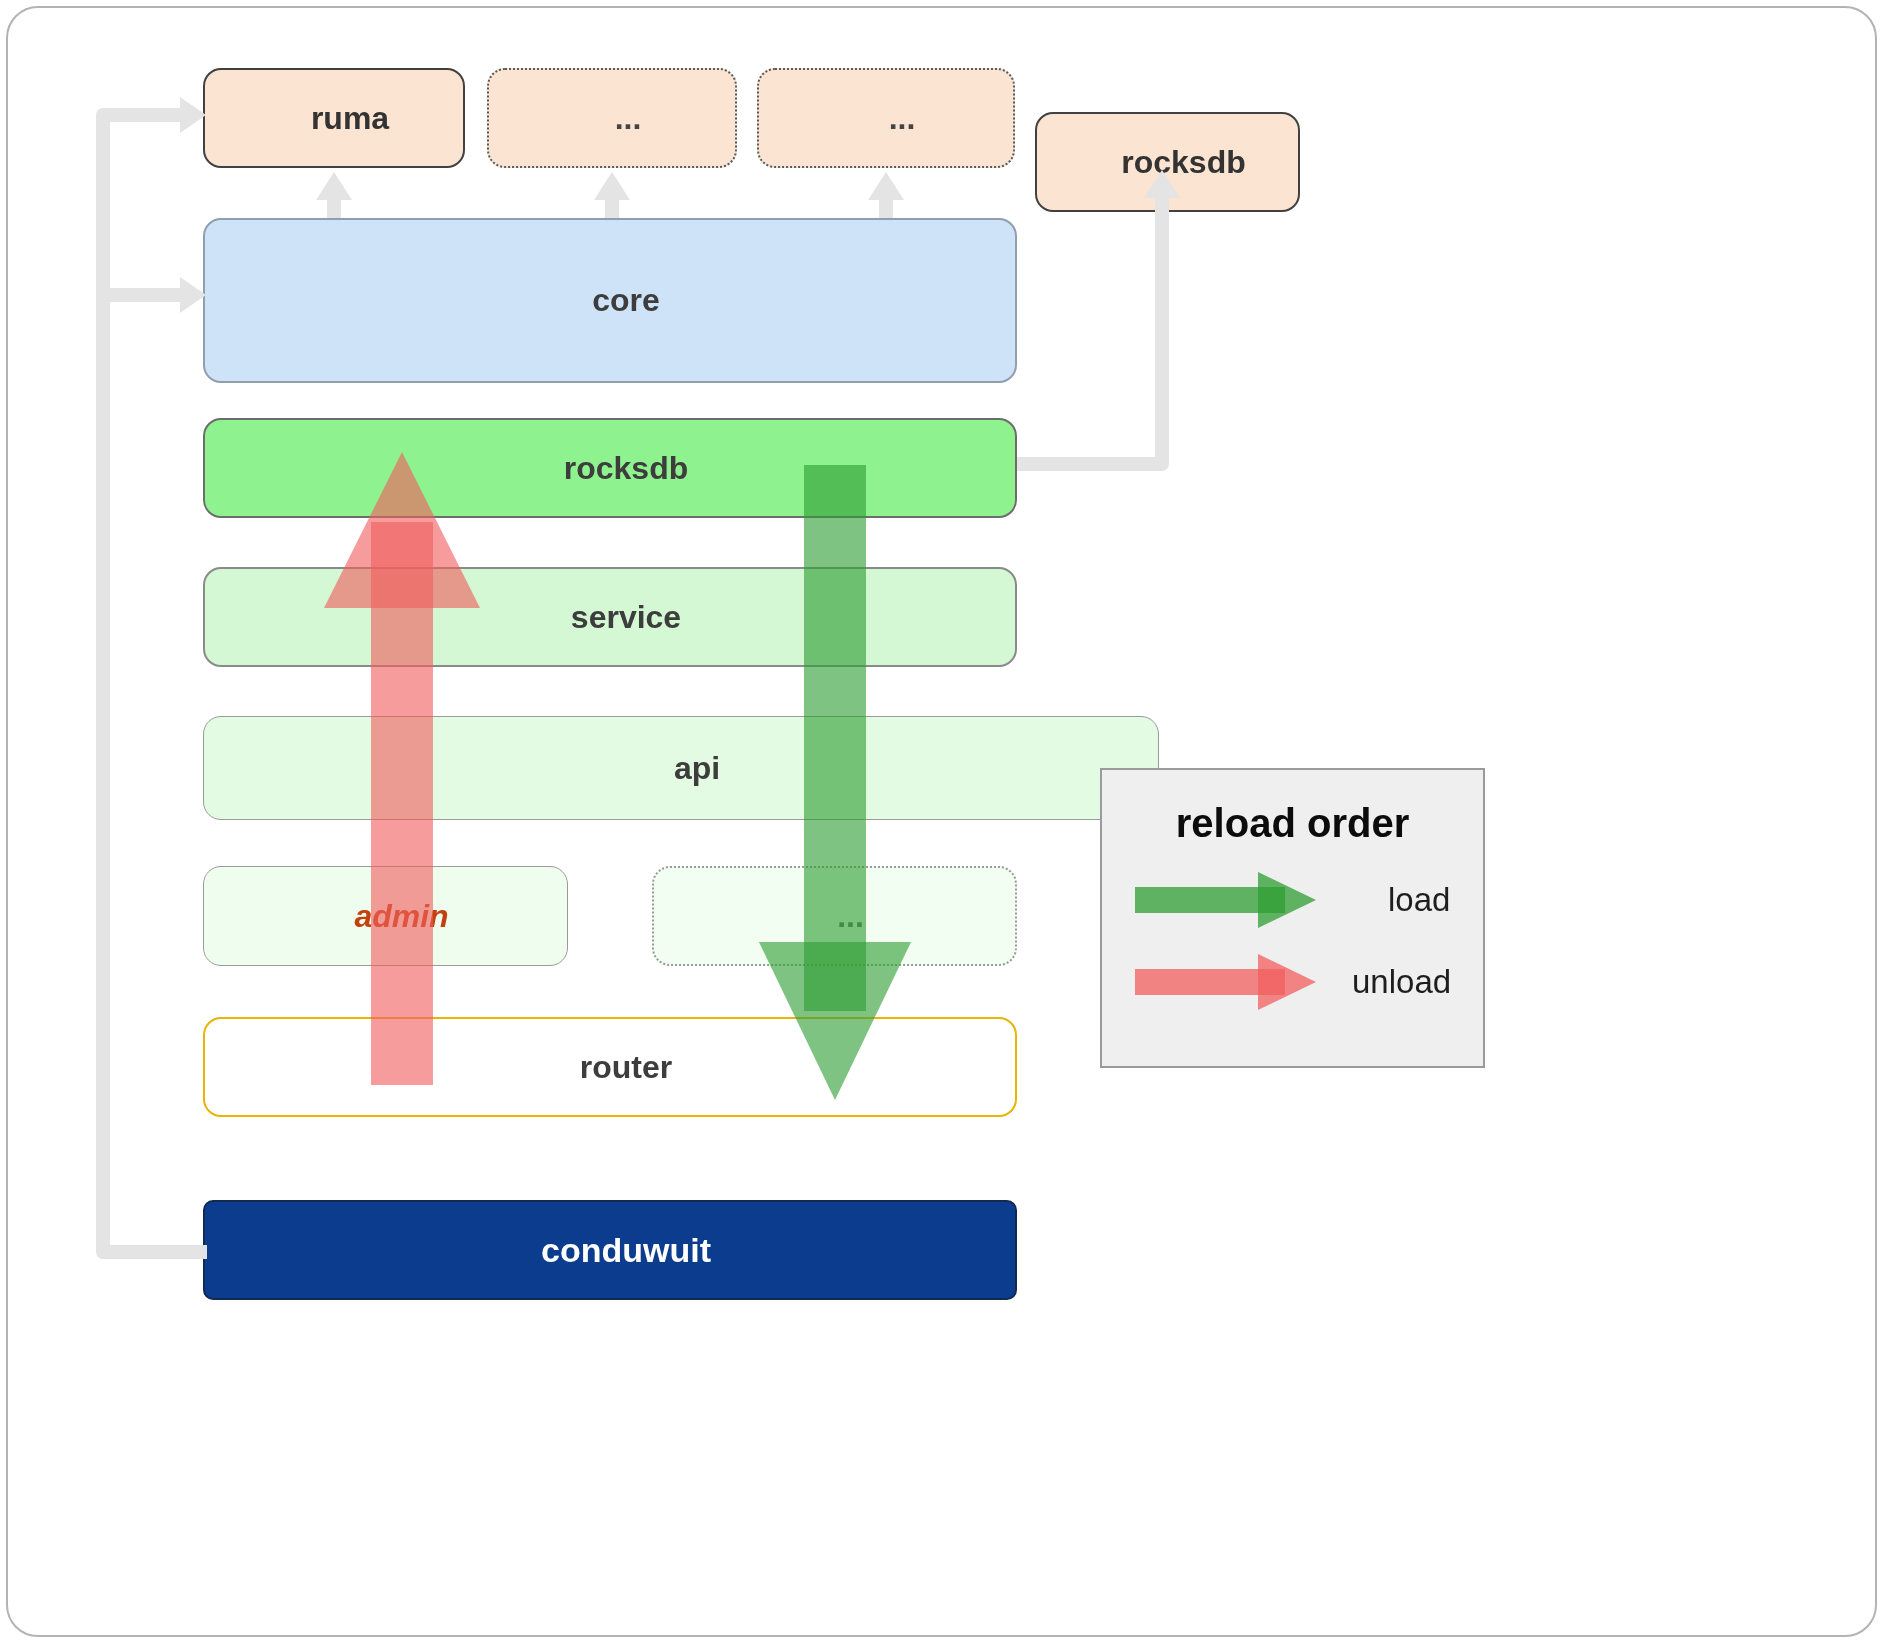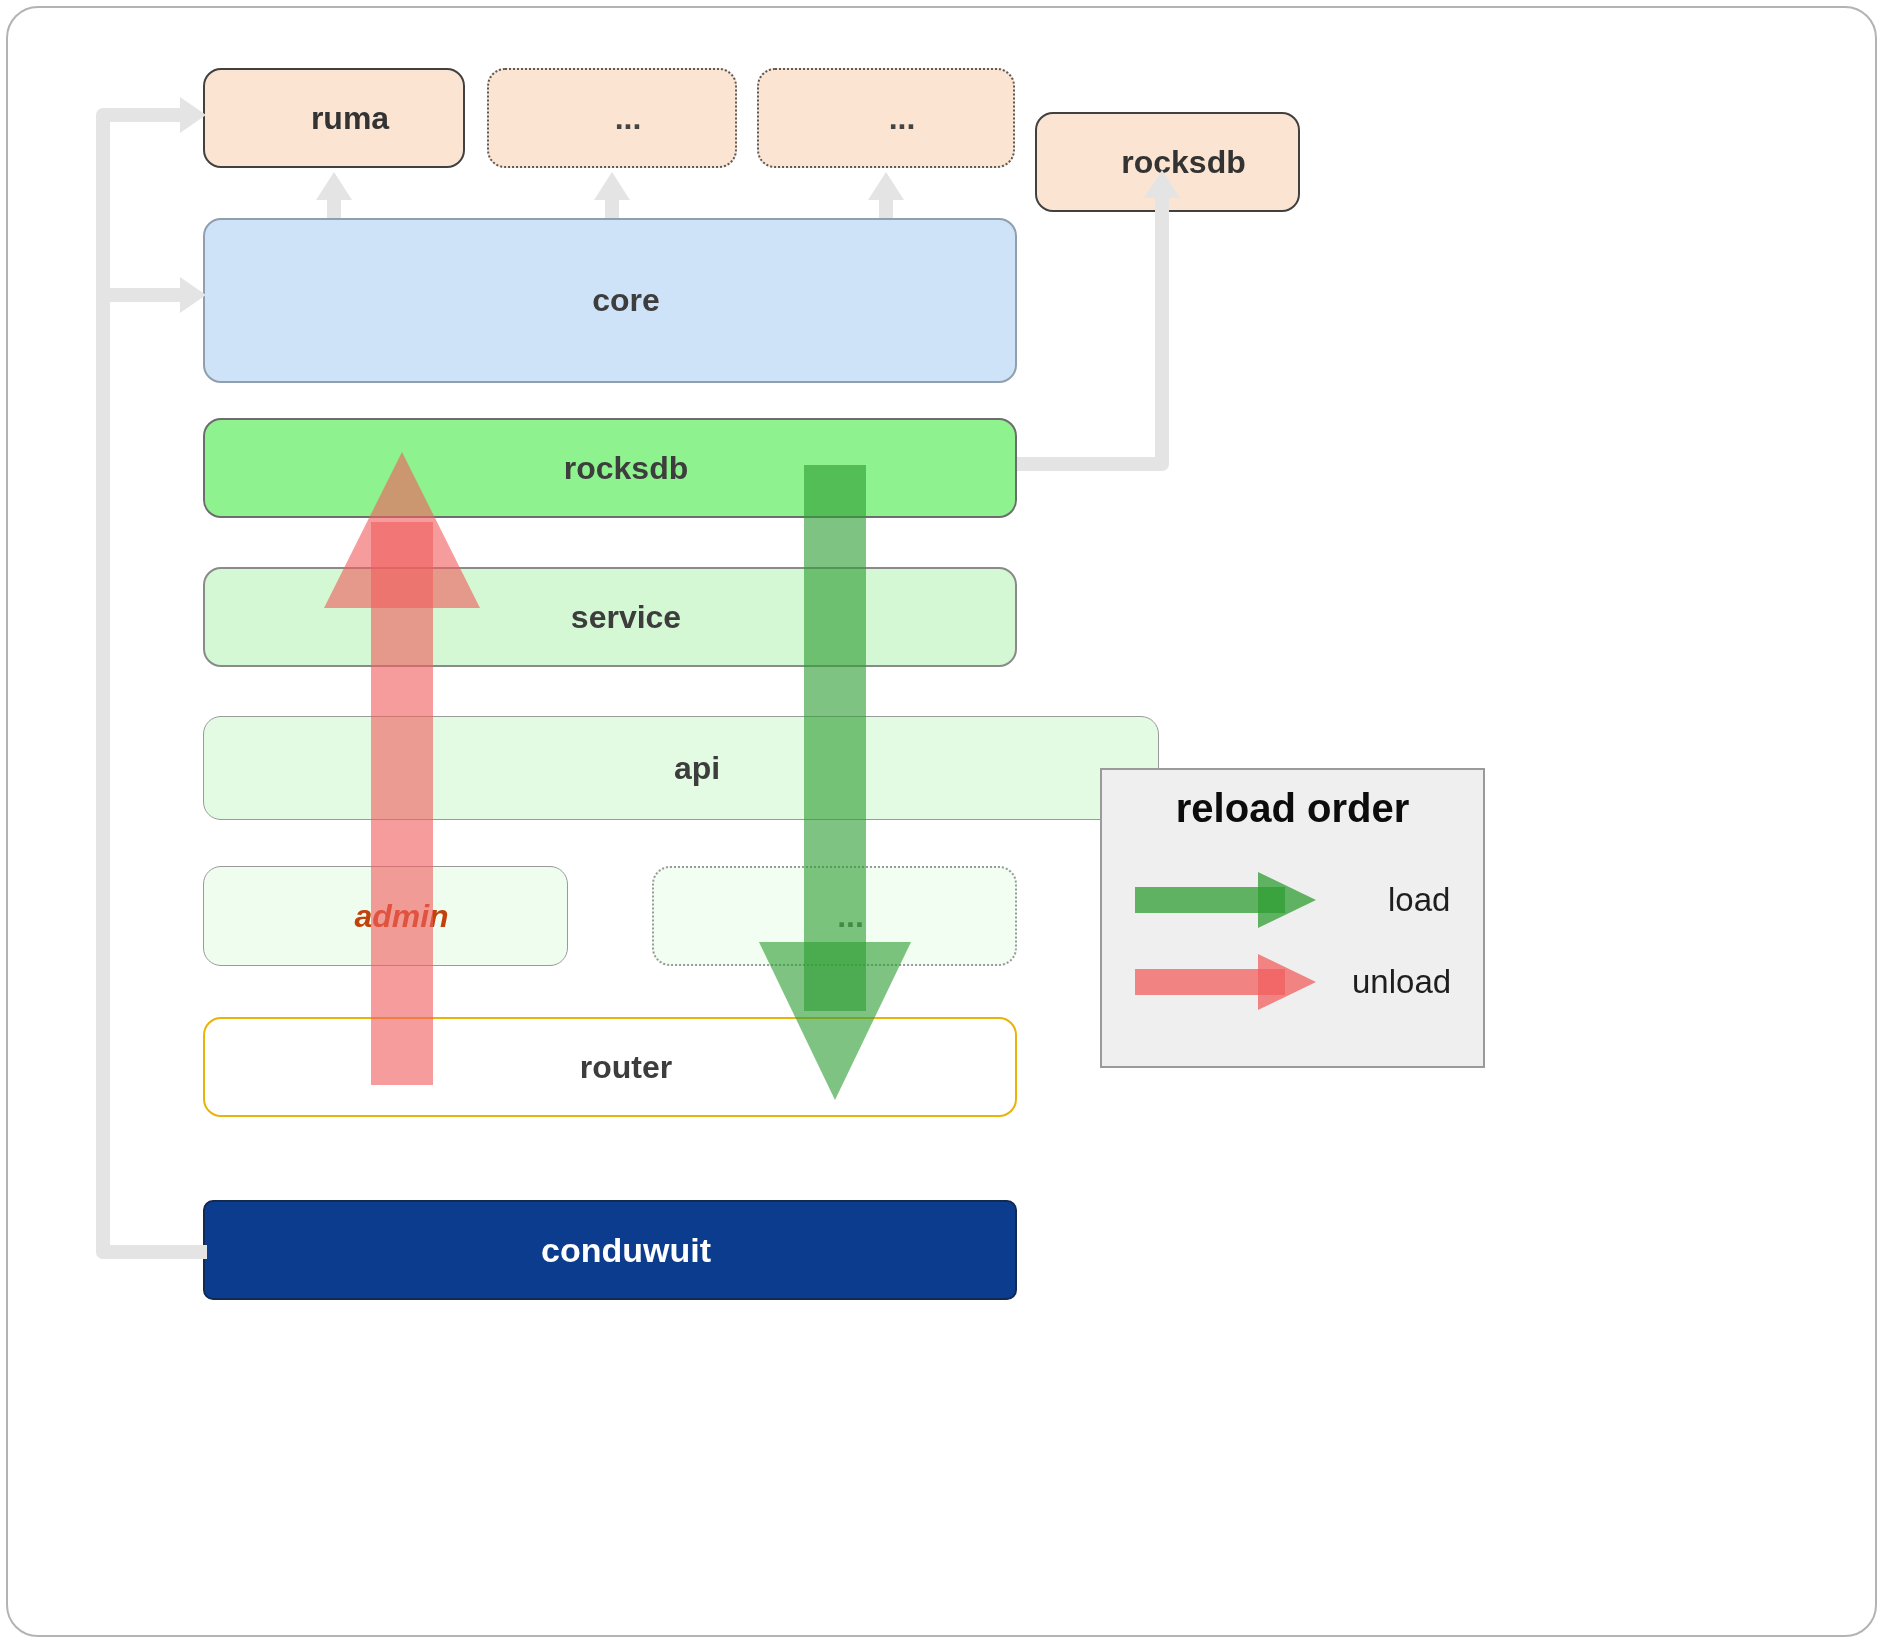--- a/index.html
+++ b/index.html
@@ -28,21 +28,21 @@
   #adminext  { left:652px; top:866px; width:365px; height:100px; background:#f2fef2; border:2px dotted #9a9a9a; color:#5f6f5f; }
   #router    { left:203px; top:1017px;width:814px; height:100px; background:#ffffff; border:2px solid #eab308; }
   #conduwuit { left:203px; top:1200px;width:814px; height:100px; background:#0c3c8e; border:2px solid #122a52;
                color:#ffffff; font-weight:700; font-size:34px; border-radius:10px; }
 
   #legend {
     position:absolute; left:1100px; top:768px; width:385px; height:300px;
     background:#efefef; border:2px solid #9a9a9a; box-sizing:border-box;
   }
   .legend-title {
-    text-align:center; margin-top:16px; font-size:40px; font-weight:600; color:#0c0c0c;
+    text-align:center; margin-top:31px; font-size:40px; font-weight:600; color:#0c0c0c;
   }
   .legend-label {
     position:absolute; font-size:33px; color:#1e1e1e; height:40px; line-height:40px;
   }
   #load-label   { left:1352px; top:880px;margin-left:36px; }
   #unload-label { left:1352px; top:962px; }
 
   .overlay {
     position:absolute; left:0; top:0; width:1883px; height:1643px;
     pointer-events:none;

